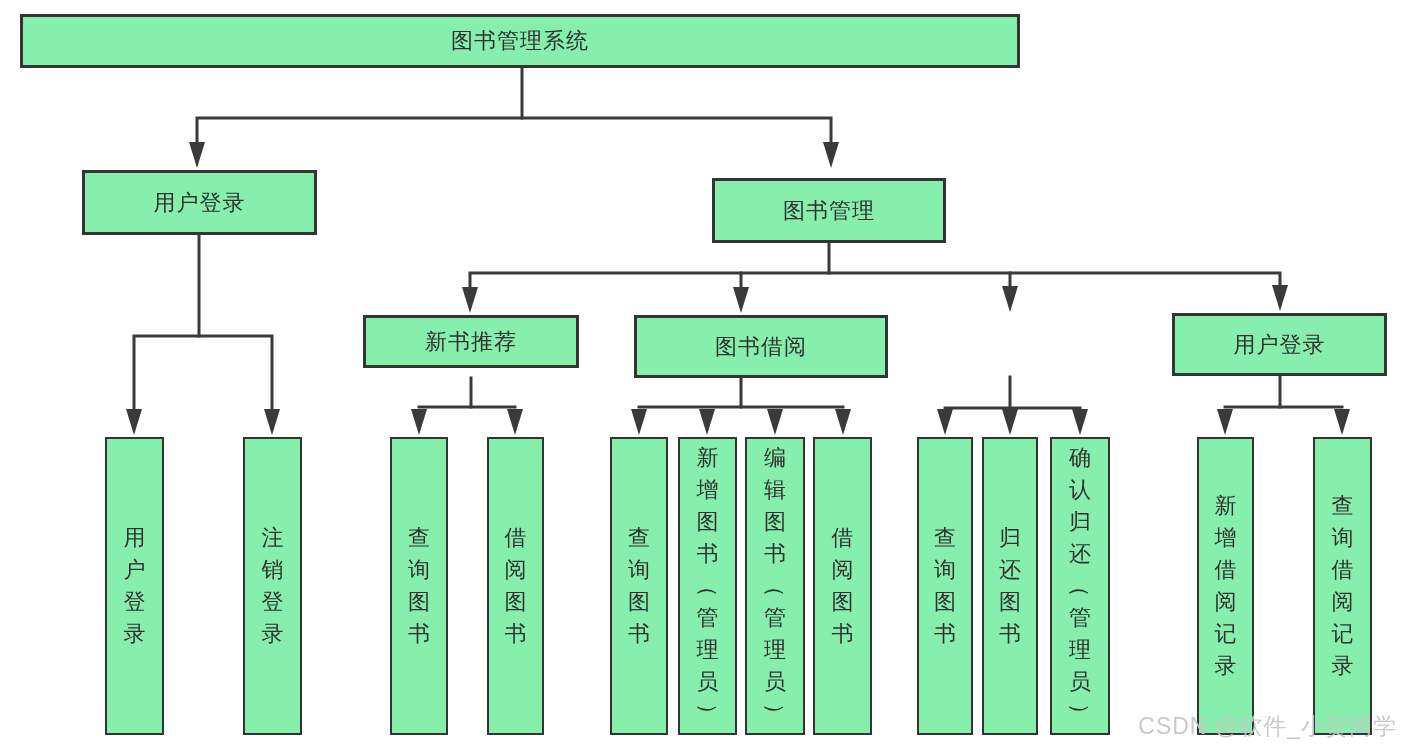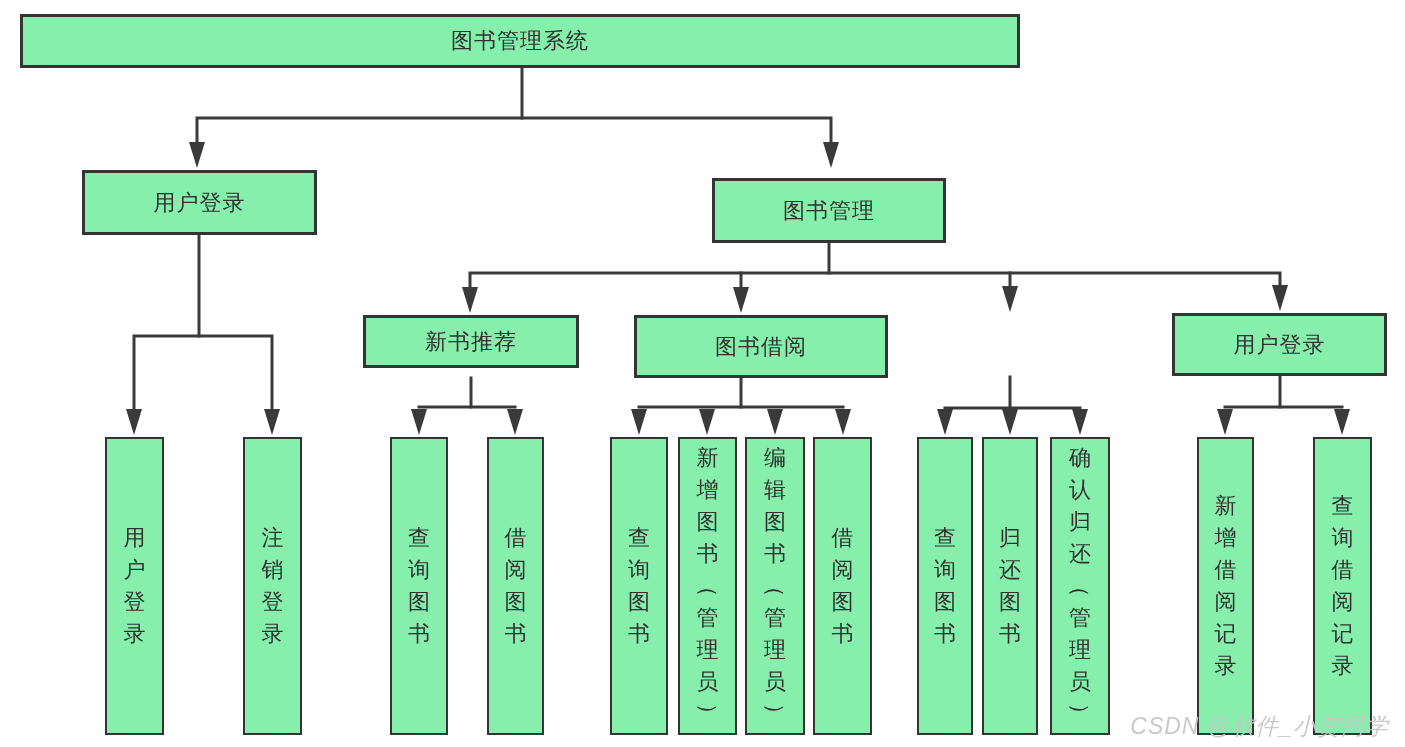--- a/index.html
+++ b/index.html
@@ -39,28 +39,27 @@
   }
   .vch{
     display:block;
     height:32px;
     line-height:32px;
     text-align:center;
   }
   .vch.rot{transform:rotate(90deg);}
   #watermark{
     position:absolute;
-    right:16px;
+    right:8px;
     bottom:5px;
     z-index:5;
     font-size:23px;
     color:rgba(198,198,198,0.95);
     letter-spacing:1px;
     white-space:nowrap;
-    font-style:italic;
   }
 </style>
 </head>
 <body>
 
 <div id="canvas">
 
   <svg id="connectors" width="1405" height="747" viewBox="0 0 1405 747">
     <g stroke="#3a3a3a" stroke-width="3" fill="none" stroke-linecap="square">
 

